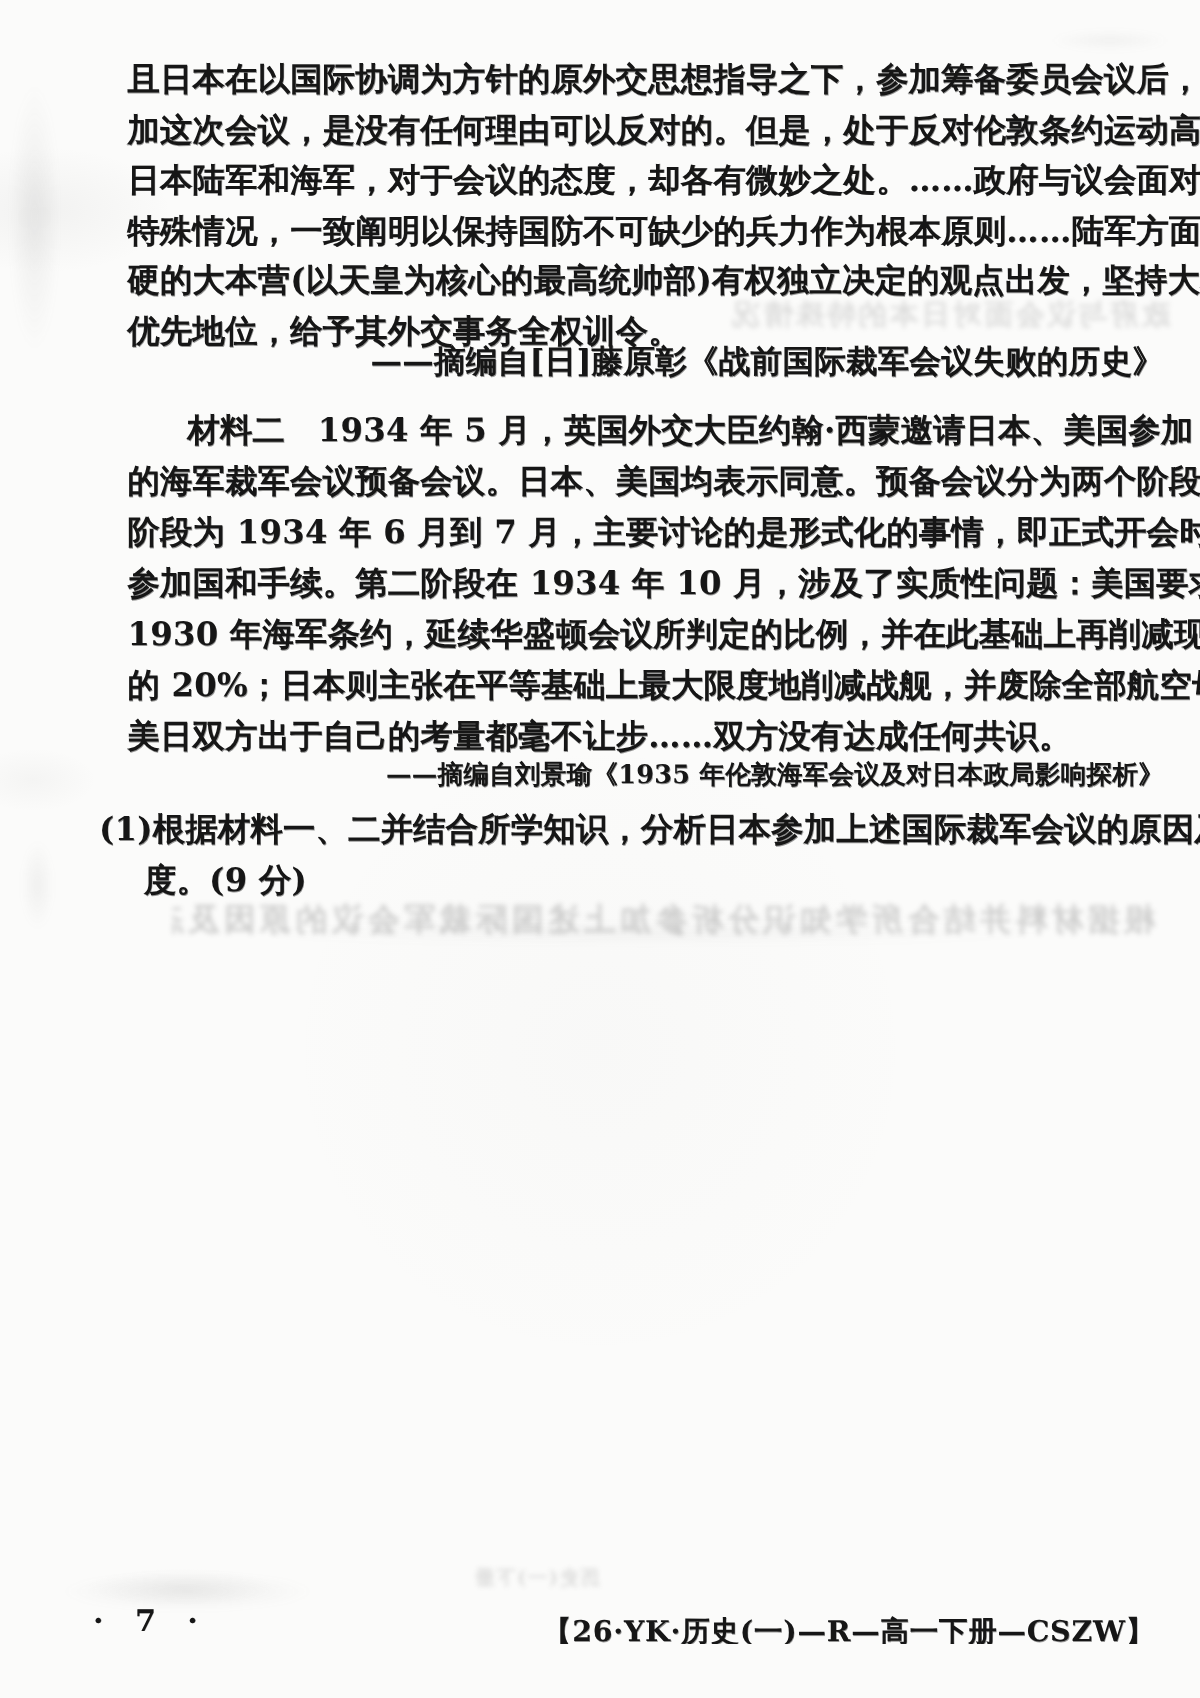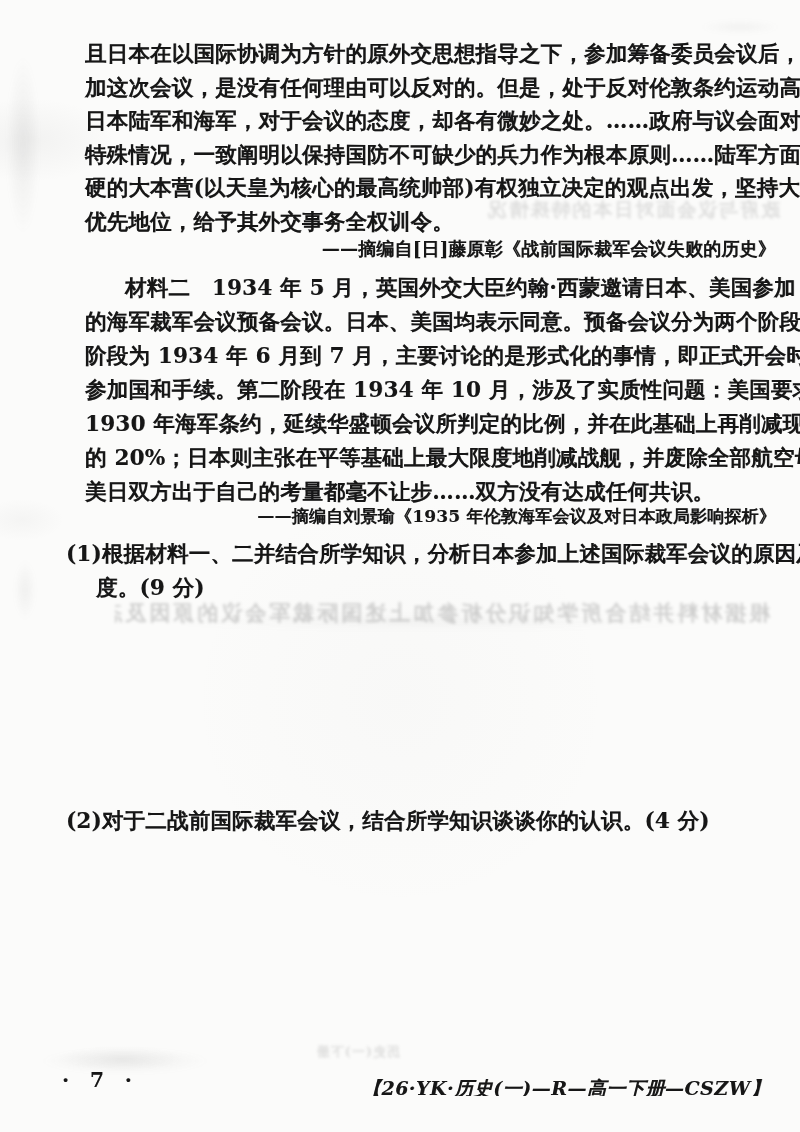--- a/index.html
+++ b/index.html
@@ -14,37 +14,37 @@
       radial-gradient(ellipse 300px 300px at 400px 700px, rgba(160,160,160,0.03), transparent 70%),
       #fbfbfa;
     overflow:hidden;
     font-family:"DejaVu Serif","Liberation Serif",serif;
     font-weight:700;
     color:#161616;
   }
   .line{white-space:nowrap;}
   .ink{text-shadow:0.4px 0.4px 0 rgba(25,25,25,0.45);}
   .m1{position:absolute;left:85px;top:37px;font-size:21.5px;line-height:33.5px;letter-spacing:0.2px;}
-  .src1{position:absolute;right:24px;top:237px;font-size:18px;letter-spacing:0.2px;}
+  .src1{position:absolute;right:24px;top:227px;font-size:21px;letter-spacing:0.2px;}
   .m2{position:absolute;left:85px;top:271px;font-size:21.5px;line-height:34px;letter-spacing:0.2px;}
   .m2 .indent{padding-left:40px;}
   .src2{position:absolute;right:24px;top:505px;font-size:17px;letter-spacing:0.2px;}
   .q1{position:absolute;left:66px;top:537px;font-size:21.5px;line-height:34px;letter-spacing:0.2px;}
   .q1 .cont{padding-left:30px;}
   .q2{position:absolute;left:66px;top:806px;font-size:21.5px;letter-spacing:0.2px;}
   .ghost{
     position:absolute;color:#6a6a6a;white-space:nowrap;overflow:hidden;
     transform:scale(-1,1);filter:blur(1.7px);font-weight:700;
   }
   .ghost-1{left:115px;top:599px;width:655px;font-size:21px;opacity:0.30;letter-spacing:3px;}
   .ghost-2{left:398px;top:197px;width:382px;font-size:19px;opacity:0.20;letter-spacing:2px;}
   .ghost-3{left:290px;top:1043px;width:110px;font-size:13px;opacity:0.22;letter-spacing:1px;}
   .footer-left{position:absolute;left:62px;top:1068px;font-size:20px;letter-spacing:2px;word-spacing:10px;}
   .footer-right{position:absolute;right:30px;top:1076px;height:20px;overflow:hidden;}
-  .footer-right span{display:block;font-size:19px;letter-spacing:0.5px;line-height:24px;font-style:italic;}
+  .footer-right span{display:block;font-size:19px;letter-spacing:0.5px;line-height:24px;}
   .smudge{position:absolute;pointer-events:none;}
   .sm-a{left:6px;top:55px;width:34px;height:180px;background:radial-gradient(ellipse at center,rgba(110,110,110,0.10),transparent 70%);filter:blur(2px);}
   .sm-b{left:14px;top:560px;width:22px;height:60px;background:radial-gradient(ellipse at center,rgba(110,110,110,0.08),transparent 70%);filter:blur(2px);}
   .sm-c{left:150px;top:615px;width:560px;height:14px;background:radial-gradient(ellipse at center,rgba(110,110,110,0.06),transparent 70%);filter:blur(3px);}
   .sm-d{left:700px;top:20px;width:80px;height:14px;background:radial-gradient(ellipse at center,rgba(110,110,110,0.07),transparent 70%);filter:blur(2px);}
   .sm-e{left:40px;top:1048px;width:170px;height:26px;background:radial-gradient(ellipse at center,rgba(110,110,110,0.09),transparent 70%);filter:blur(2px);}
 </style>
 </head>
 <body>
 
@@ -81,21 +81,20 @@
 
   <div class="src2 ink line">——摘编自刘景瑜《1935 年伦敦海军会议及对日本政局影响探析》</div>
 
   <div class="q1 ink">
     <div class="line">(1)根据材料一、二并结合所学知识，分析日本参加上述国际裁军会议的原因及态</div>
     <div class="line cont">度。(9 分)</div>
   </div>
 
   <div class="ghost ghost-1">根据材料并结合所学知识分析参加上述国际裁军会议的原因及态度谈认识</div>
 
-  <div class="q2 ink line">(2)对于二战前国际裁军会议，结合所学知识谈谈你的认识。(4 分)</div>
 
   <div class="ghost ghost-3">历史(一)下册</div>
 
   <div class="footer-left ink">· 7 ·</div>
   <div class="footer-right">
     <span class="ink">【26·YK·历史(一)—R—高一下册—CSZW】</span>
   </div>
 
 </div>
 

